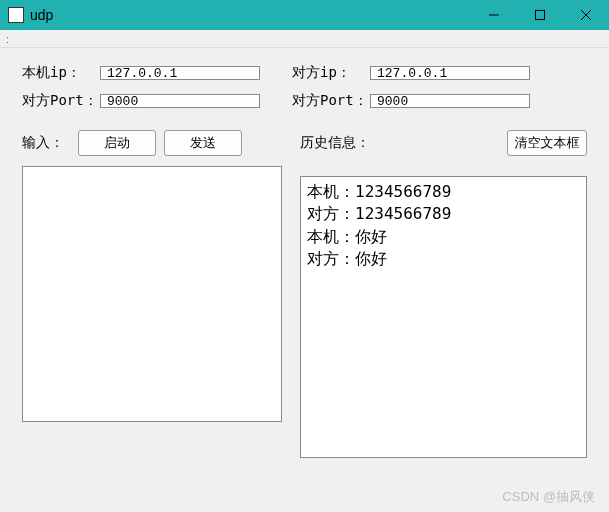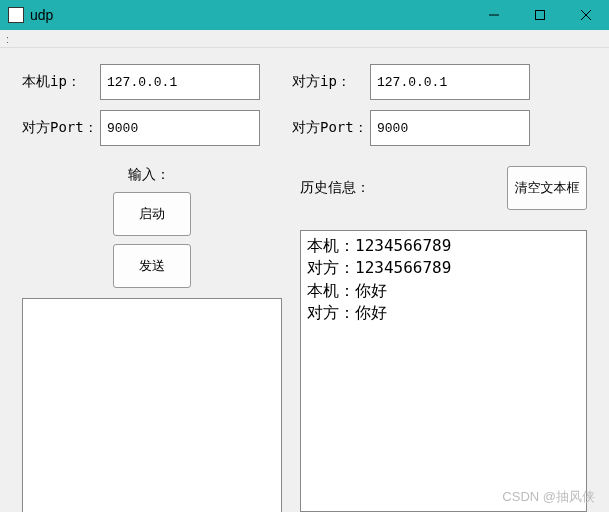--- a/index.html
+++ b/index.html
@@ -63,50 +63,49 @@
       align-items: center;
     }
     .col-left { width: 270px; }
     .label {
       width: 78px;
       font-size: 14px;
       font-family: SimSun, monospace;
     }
     .text-input {
       width: 160px;
-      height: 36px;
+      height: 14px;
       border: 1px solid #888;
       background: #fff;
       padding: 2px 6px;
       font-family: "Courier New", monospace;
       font-size: 13px;
     }
     .mid-section {
       display: flex;
       margin-top: 20px;
       gap: 18px;
     }
     .left-pane { width: 260px; }
     .right-pane { flex: 1; }
     .input-row {
       display: flex;
       align-items: center;
       gap: 8px;
       margin-bottom: 10px;
-      flex-direction: column;
     }
     .small-label {
       font-size: 14px;
       font-family: SimSun, monospace;
       width: 48px;
     }
     .btn {
       border: 1px solid #999;
       background: #fdfdfd;
-      height: 44px;
+      height: 26px;
       min-width: 80px;
       font-size: 13px;
       font-family: SimSun, "Microsoft YaHei", sans-serif;
       cursor: pointer;
       border-radius: 3px;
     }
     .btn-short{ min-width:78px;}
     .textarea {
       width: 100%;
       border: 1px solid #888;

